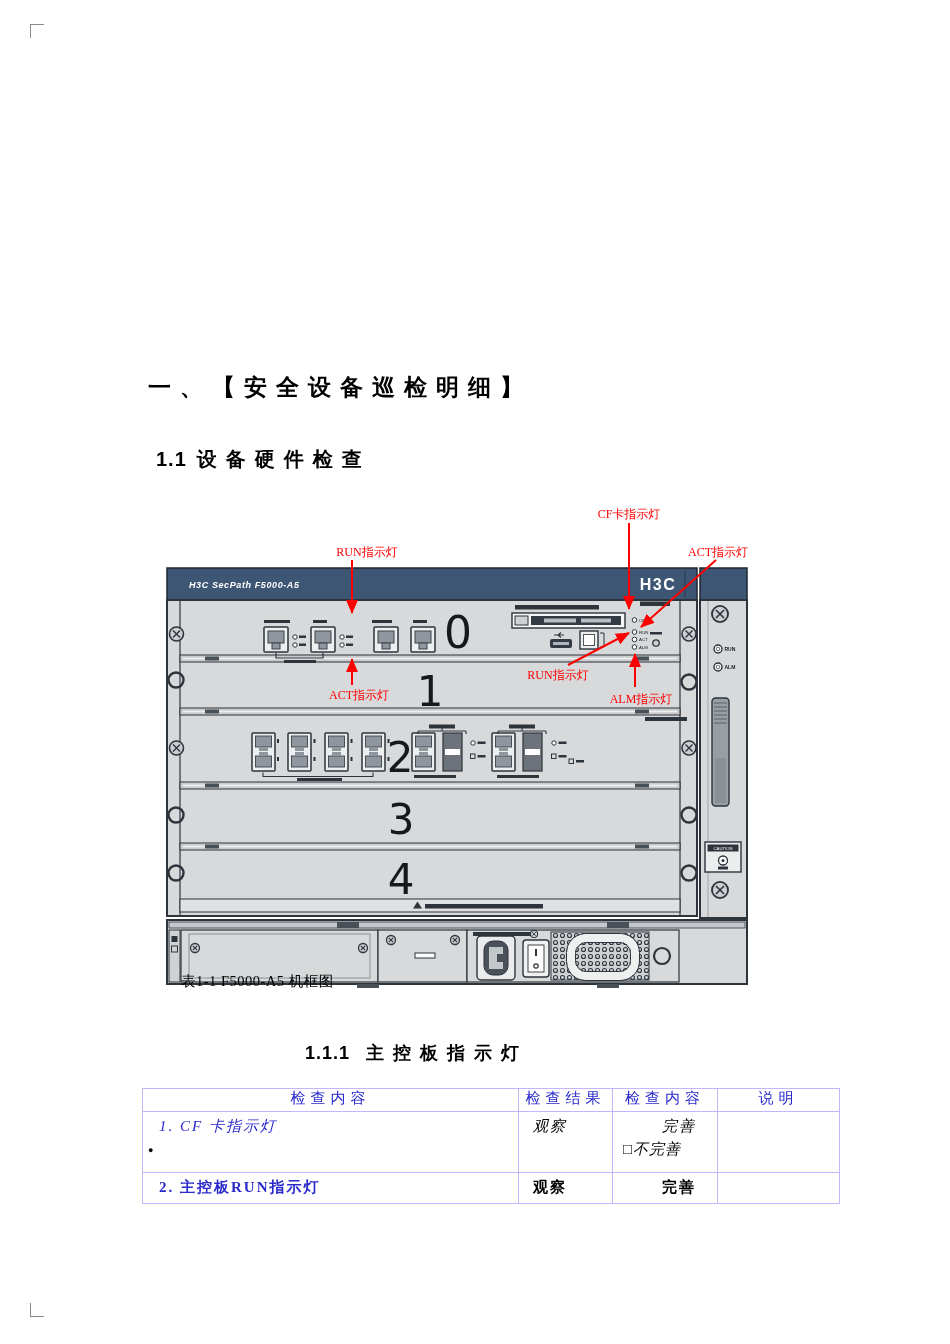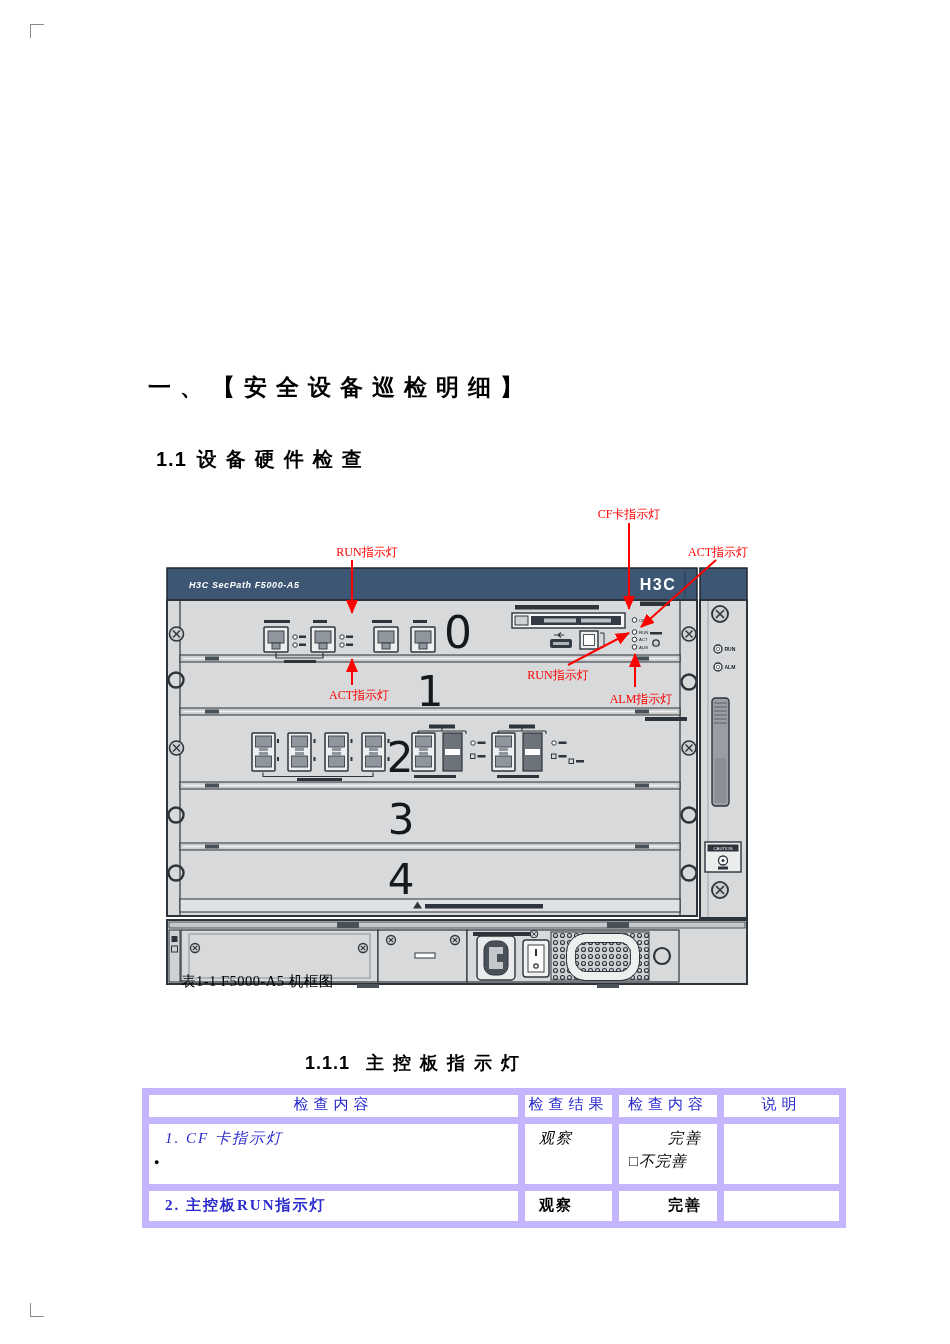--- a/index.html
+++ b/index.html
@@ -1,40 +1,40 @@
 <!DOCTYPE html>
 <html><head>
 <meta charset="utf-8">
 <style>
   html,body{margin:0;padding:0;background:#ffffff;}
   #page{position:relative;width:842px;height:1344px;background:#fff;overflow:hidden;
-        font-family:"Liberation Serif","DejaVu Serif",serif;color:#000;padding-left:47px;}
+        font-family:"Liberation Serif","DejaVu Serif",serif;color:#000;}
   .corner{position:absolute;width:13px;height:13px;}
   .c-tl{border-left:1px solid #8a8a8a;border-top:1px solid #8a8a8a;}
   .c-tr{border-right:1px solid #8a8a8a;border-top:1px solid #8a8a8a;}
   .c-bl{border-left:1px solid #8a8a8a;border-bottom:1px solid #8a8a8a;}
   .c-br{border-right:1px solid #8a8a8a;border-bottom:1px solid #8a8a8a;}
 
   .h1{position:absolute;left:148px;top:372px;font-family:"Liberation Sans","DejaVu Sans",sans-serif;
       font-weight:bold;font-size:23px;letter-spacing:9px;white-space:nowrap;}
   .h2{position:absolute;left:156px;top:446px;font-family:"Liberation Sans","DejaVu Sans",sans-serif;
       font-weight:bold;font-size:20px;white-space:nowrap;}
   .h2 .num{letter-spacing:1px;margin-right:10px;}
   .h2 .txt{letter-spacing:9px;}
   .h3{position:absolute;left:305px;top:1041px;font-family:"Liberation Sans","DejaVu Sans",sans-serif;
-      font-weight:bold;font-size:18px;white-space:nowrap;margin-top:10px;}
+      font-weight:bold;font-size:18px;white-space:nowrap;}
   .h3 .num{letter-spacing:1px;margin-right:16px;}
   .h3 .txt{letter-spacing:9px;}
   .caption{position:absolute;left:181px;top:972px;font-size:14.5px;letter-spacing:0.5px;}
 
   #diagram{position:absolute;left:140px;top:500px;width:620px;height:495px;}
 
   table.chk{position:absolute;left:142px;top:1088px;border-collapse:collapse;table-layout:fixed;
             width:697px;font-size:15px;}
-  table.chk td{border:7px solid #c4b5fd;vertical-align:top;padding:0;}
+  table.chk td{border:1px solid #c4b5fd;vertical-align:top;padding:0;}
   td.th{height:22px;text-align:center;color:#2929cc;letter-spacing:5px;padding-top:3px;}
   .cell-item{color:#2929cc;padding:5px 0 0 16px;letter-spacing:2px;}
   .cell-bullet{padding:9px 0 0 5px;font-size:9px;color:#000;}
   .cell-method{padding:5px 0 0 14px;letter-spacing:2px;}
   .cell-res1{padding:5px 0 0 12px;letter-spacing:2px;margin-left:37px;}
   .cell-res2{padding:4px 0 0 10px;letter-spacing:1px;}
   .row1 td{height:60px;font-style:italic;}
   .row2 td{height:30px;font-weight:bold;}
 </style>
 </head>

